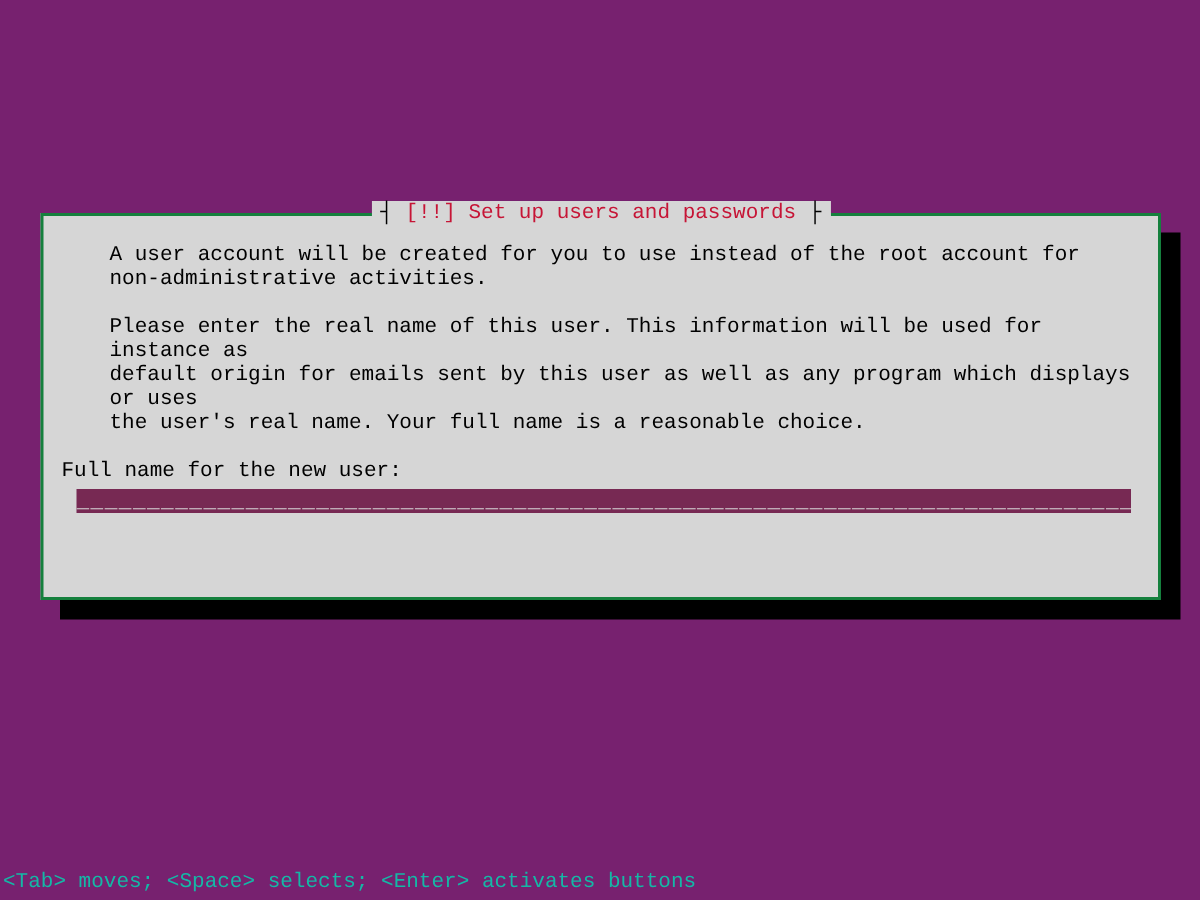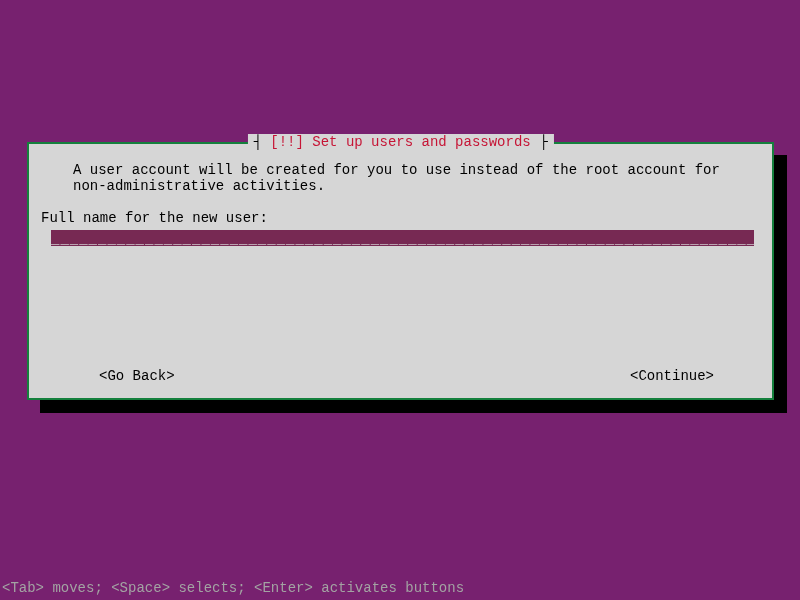--- a/index.html
+++ b/index.html
@@ -88,42 +88,41 @@
       padding: 0 58px 0 70px;
       color: #000;
     }
     .btn {
       cursor: pointer;
     }
     .footer {
       position: absolute;
       left: 2px;
       bottom: 4px;
-      color: #a3a3a3;
+      color: #14b8a6;
     }
   </style>
 </head>
 <body>
 
 <div class="dialog-shadow"></div>
 
 <div class="dialog">
   <div class="dialog-title">
     <span class="bracket">┤</span>
     <span>[!!]</span>
     <span>Set up users and passwords</span>
     <span class="bracket">├</span>
   </div>
   <div class="dialog-content">
     <div class="para">A user account will be created for you to use instead of the root account for
 non-administrative activities.</div>
+    <div class="para">Please enter the real name of this user. This information will be used for instance as
+default origin for emails sent by this user as well as any program which displays or uses
+the user's real name. Your full name is a reasonable choice.</div>
     <div class="prompt">Full name for the new user:</div>
     <div class="input-field">
       <span class="input-underline">___________________________________________________________________________________________</span>
     </div>
-  </div>
-  <div class="button-row">
-    <span class="btn">&lt;Go Back&gt;</span>
-    <span class="btn">&lt;Continue&gt;</span>
   </div>
 </div>
 
 <div class="footer">&lt;Tab&gt; moves; &lt;Space&gt; selects; &lt;Enter&gt; activates buttons</div>
 
 </body></html>

